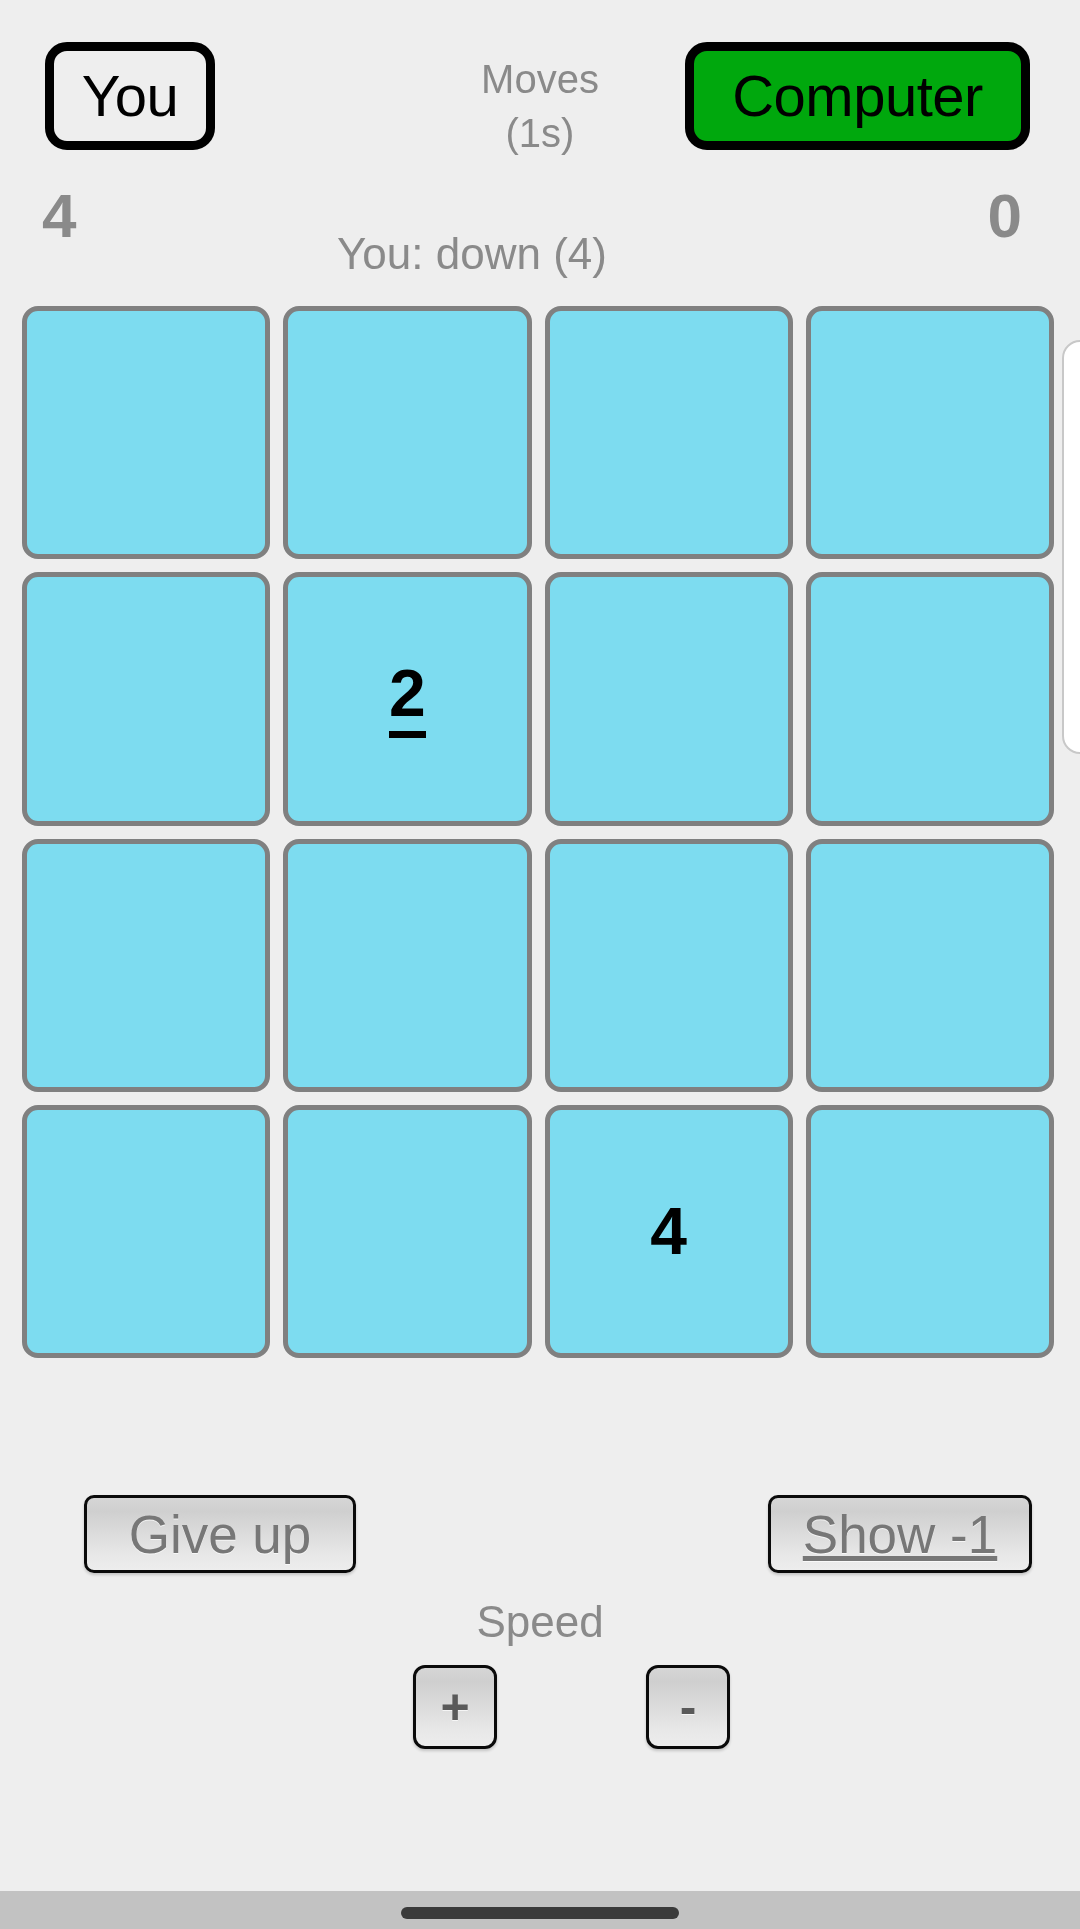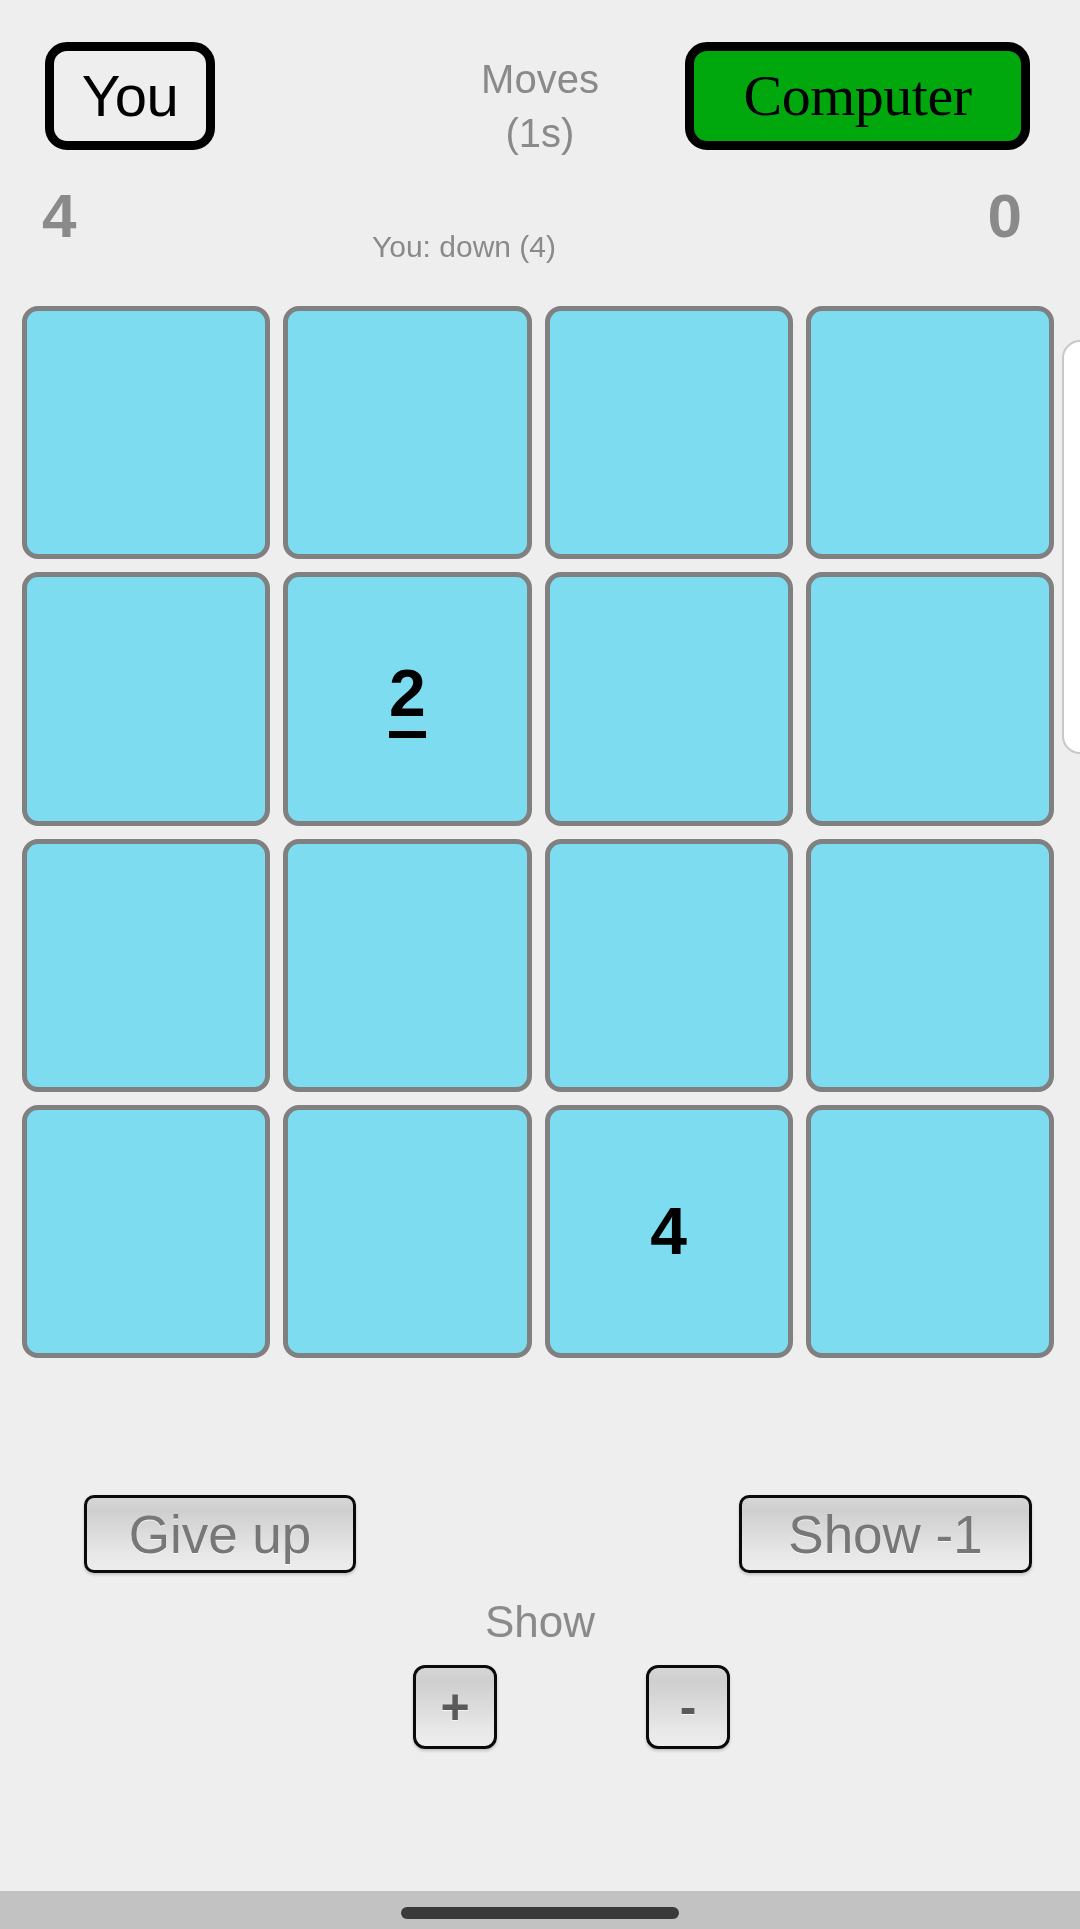--- a/index.html
+++ b/index.html
@@ -53,21 +53,20 @@
     width: 170px;
     height: 108px;
     background: transparent;
   }
   .chip-computer {
     right: 50px;
     top: 42px;
     width: 345px;
     height: 108px;
     background: #00a80d;
-    font-family: Liberation Serif, serif;
   }
 
   .score {
     position: absolute;
     font-size: 62px;
     font-weight: bold;
     color: #8a8a8a;
     line-height: 1;
   }
   .score-you {
@@ -87,26 +86,26 @@
     text-align: center;
     color: #8a8a8a;
     font-size: 40px;
     line-height: 1.35;
   }
   .moves-title { display: block; }
   .moves-timer { display: block; font-weight: normal; }
 
   .status-line {
     position: absolute;
-    left: 0;
+    left: 8px;
     top: 232px;
     width: 928px;
     text-align: center;
     color: #8a8a8a;
-    font-size: 30px;
+    font-size: 44px;
     line-height: 1;
   }
 
   
   .board {
     position: absolute;
     left: 22px;
     top: 306px;
     width: 1032px;
     height: 1052px;
@@ -172,22 +171,23 @@
 
   .btn-giveup {
     left: 46px;
     top: 15px;
     width: 272px;
     height: 78px;
   }
   .btn-show {
     right: 48px;
     top: 15px;
-    width: 293px;
+    width: 264px;
     height: 78px;
+    text-decoration: underline;
   }
 
   .speed-label {
     position: absolute;
     left: 0;
     top: 120px;
     width: 1080px;
     text-align: center;
     color: #8a8a8a;
     font-size: 44px;
@@ -281,21 +281,21 @@
   <div class="controls">
 
     <div class="btn btn-giveup">
       <span>Give up</span>
     </div>
 
     <div class="btn btn-show">
       <span>Show -1</span>
     </div>
 
-    <div class="speed-label">Show</div>
+    <div class="speed-label">Speed</div>
 
     <div class="btn btn-speed btn-plus">
       <span>+</span>
     </div>
 
     <div class="btn btn-speed btn-minus">
       <span>-</span>
     </div>
   </div>
 

